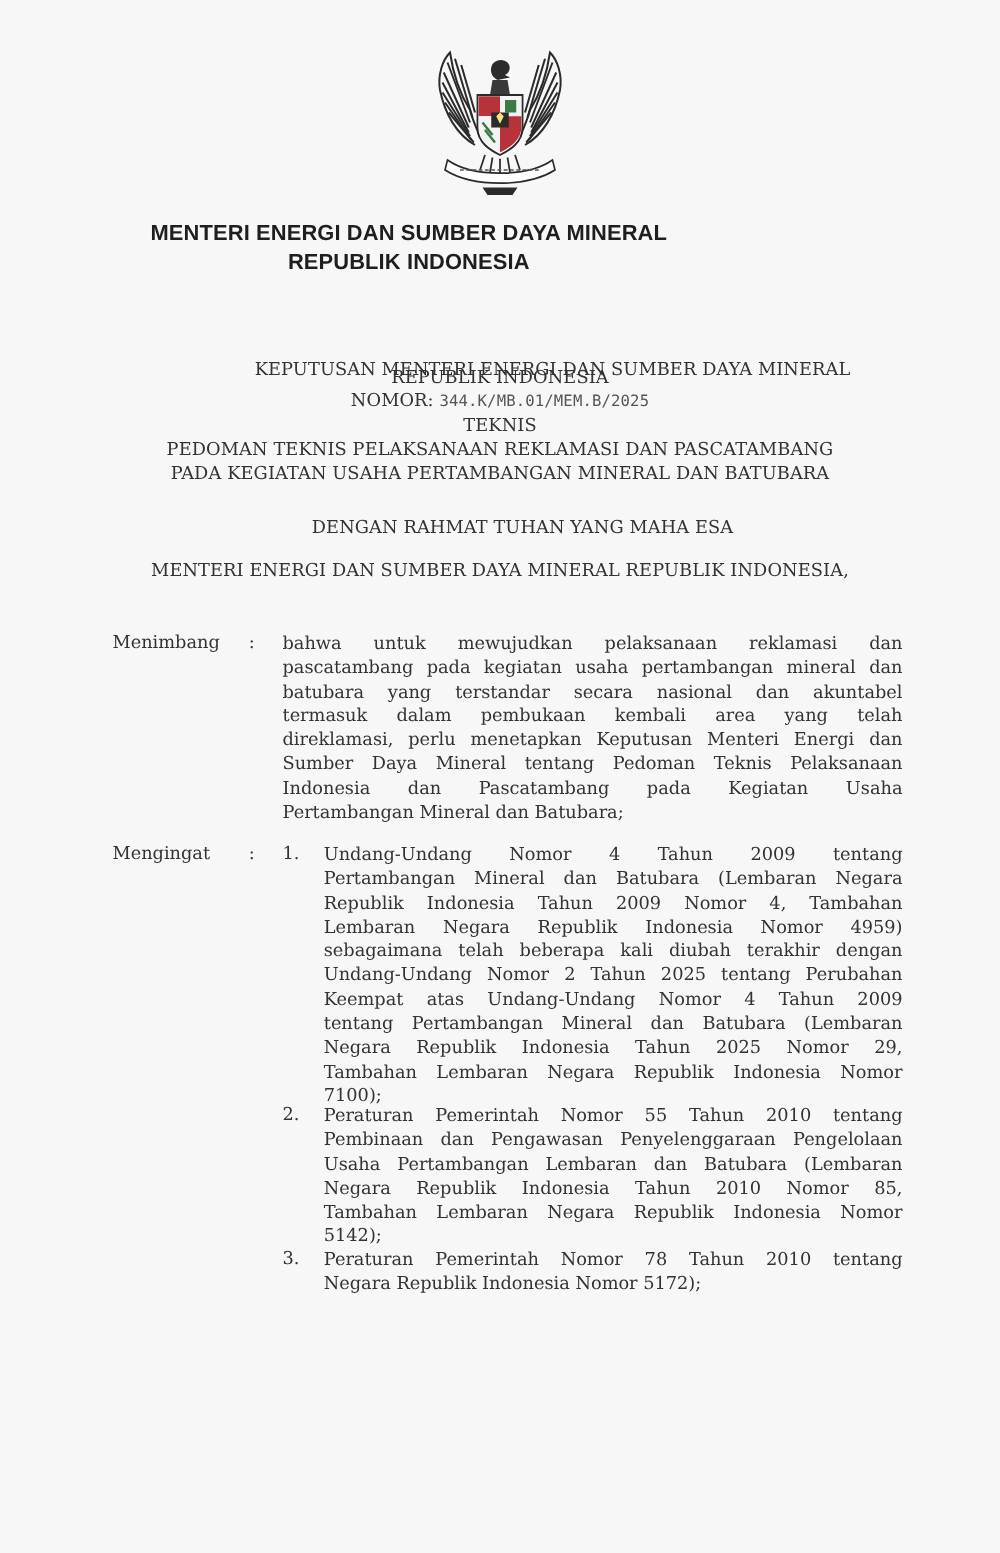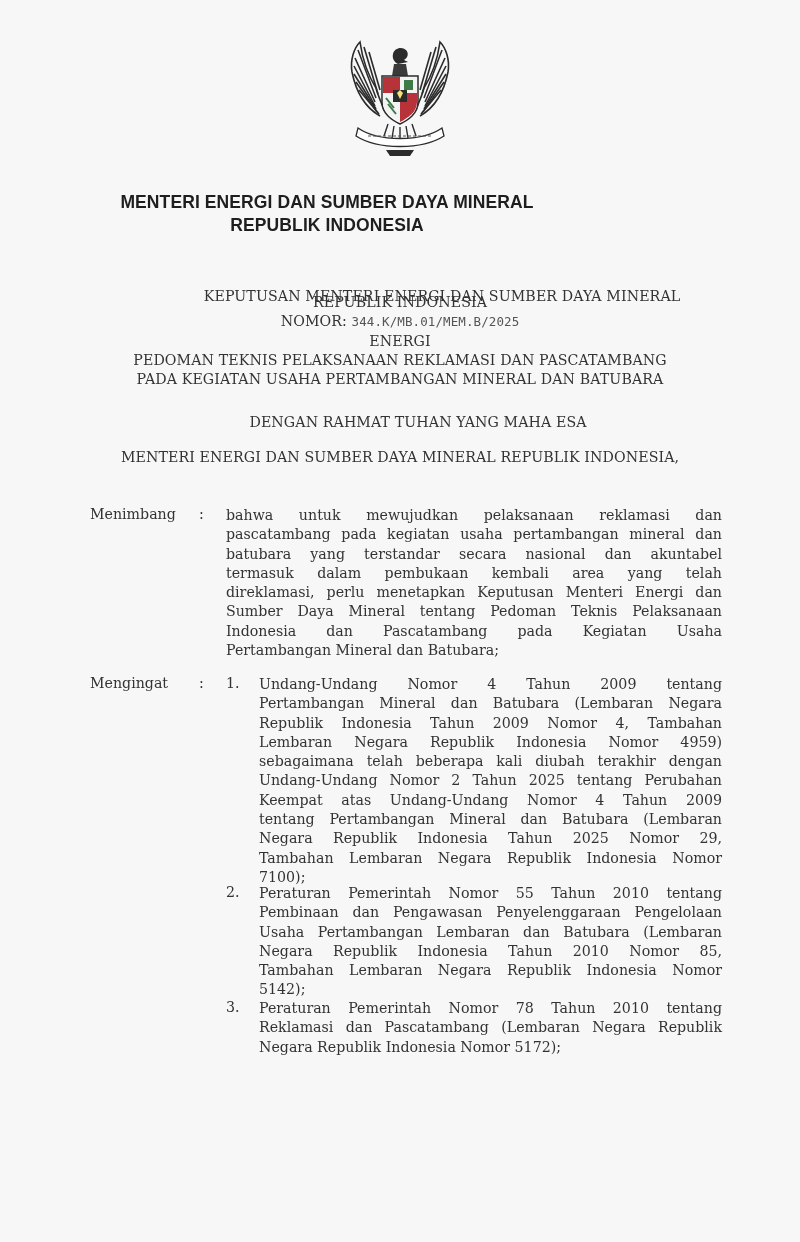--- a/index.html
+++ b/index.html
@@ -7,21 +7,21 @@
     width: 800px; height: 1242px; overflow: hidden;
     background: #f7f7f7;
     font-family: "DejaVu Serif", "Liberation Serif", serif;
     color: #2a2a2a;
     position: relative;
   }
   .page { position: absolute; left: 0; top: 0; width: 800px; height: 1242px; }
   .emblem { position: absolute; left: 338px; top: 32px; width: 124px; height: 130px; }
   .kop { position: absolute; left: 0; width: 654px; text-align: center;
     font-family: "Liberation Sans", "DejaVu Sans", sans-serif; font-weight: bold;
-    font-size: 17.5px; color: #1e1e1e; letter-spacing: 0.1px; margin-top: 16px; }
+    font-size: 17.5px; color: #1e1e1e; letter-spacing: 0.1px; }
   .kop1 { top: 176px; }
   .kop2 { top: 199px; }
   .center { position: absolute; left: 0; width: 800px; text-align: center;
     font-size: 14.2px; color: #333; letter-spacing: 0.1px; }
   .c1 { top: 288px; padding-left: 42px; } .c2 { top: 294px; }
   .c3 { top: 313px; }
   .c3 .nomor { font-family: "DejaVu Sans Mono", "Liberation Mono", monospace; font-size: 12.5px; color: #555; }
   .c4 { top: 333px; } .c5 { top: 352px; } .c6 { top: 371px; }
   .c7 { top: 414px; margin-left: 18px; } .c8 { top: 449px; }
 
@@ -92,21 +92,21 @@
 
   <div class="kop kop1">MENTERI ENERGI DAN SUMBER DAYA MINERAL</div>
   <div class="kop kop2">REPUBLIK INDONESIA</div>
 
   <div class="center c1">KEPUTUSAN MENTERI ENERGI DAN SUMBER DAYA MINERAL</div>
   <div class="center c2">REPUBLIK INDONESIA</div>
   <div class="center c3">
     <span>NOMOR:</span>
     <span class="nomor">344.K/MB.01/MEM.B/2025</span>
   </div>
-  <div class="center c4">ENERGI</div>
+  <div class="center c4">TEKNIS</div>
   <div class="center c5">PEDOMAN TEKNIS PELAKSANAAN REKLAMASI DAN PASCATAMBANG</div>
   <div class="center c6">PADA KEGIATAN USAHA PERTAMBANGAN MINERAL DAN BATUBARA</div>
   <div class="center c7">DENGAN RAHMAT TUHAN YANG MAHA ESA</div>
   <div class="center c8">MENTERI ENERGI DAN SUMBER DAYA MINERAL REPUBLIK INDONESIA,</div>
 
   <div class="label" style="top:506px;">Menimbang</div>
   <div class="colon" style="top:506px;">:</div>
   <div class="para" style="top:506px;">
     <span class="ln">bahwa untuk mewujudkan pelaksanaan reklamasi dan</span>
     <span class="ln">pascatambang pada kegiatan usaha pertambangan mineral dan</span>
@@ -142,17 +142,16 @@
     <span class="ln">Pembinaan dan Pengawasan Penyelenggaraan Pengelolaan</span>
     <span class="ln">Usaha Pertambangan Lembaran dan Batubara (Lembaran</span>
     <span class="ln">Negara Republik Indonesia Tahun 2010 Nomor 85,</span>
     <span class="ln">Tambahan Lembaran Negara Republik Indonesia Nomor</span>
     <span class="ln last">5142);</span>
   </div>
 
   <div class="num" style="top:999px;">3.</div>
   <div class="item" style="top:999px;">
     <span class="ln">Peraturan Pemerintah Nomor 78 Tahun 2010 tentang</span>
-    <span class="ln">Reklamasi dan Pascatambang (Lembaran Negara Republik</span>
     <span class="ln last">Negara Republik Indonesia Nomor 5172);</span>
   </div>
 
 </div>
 
 </body></html>

